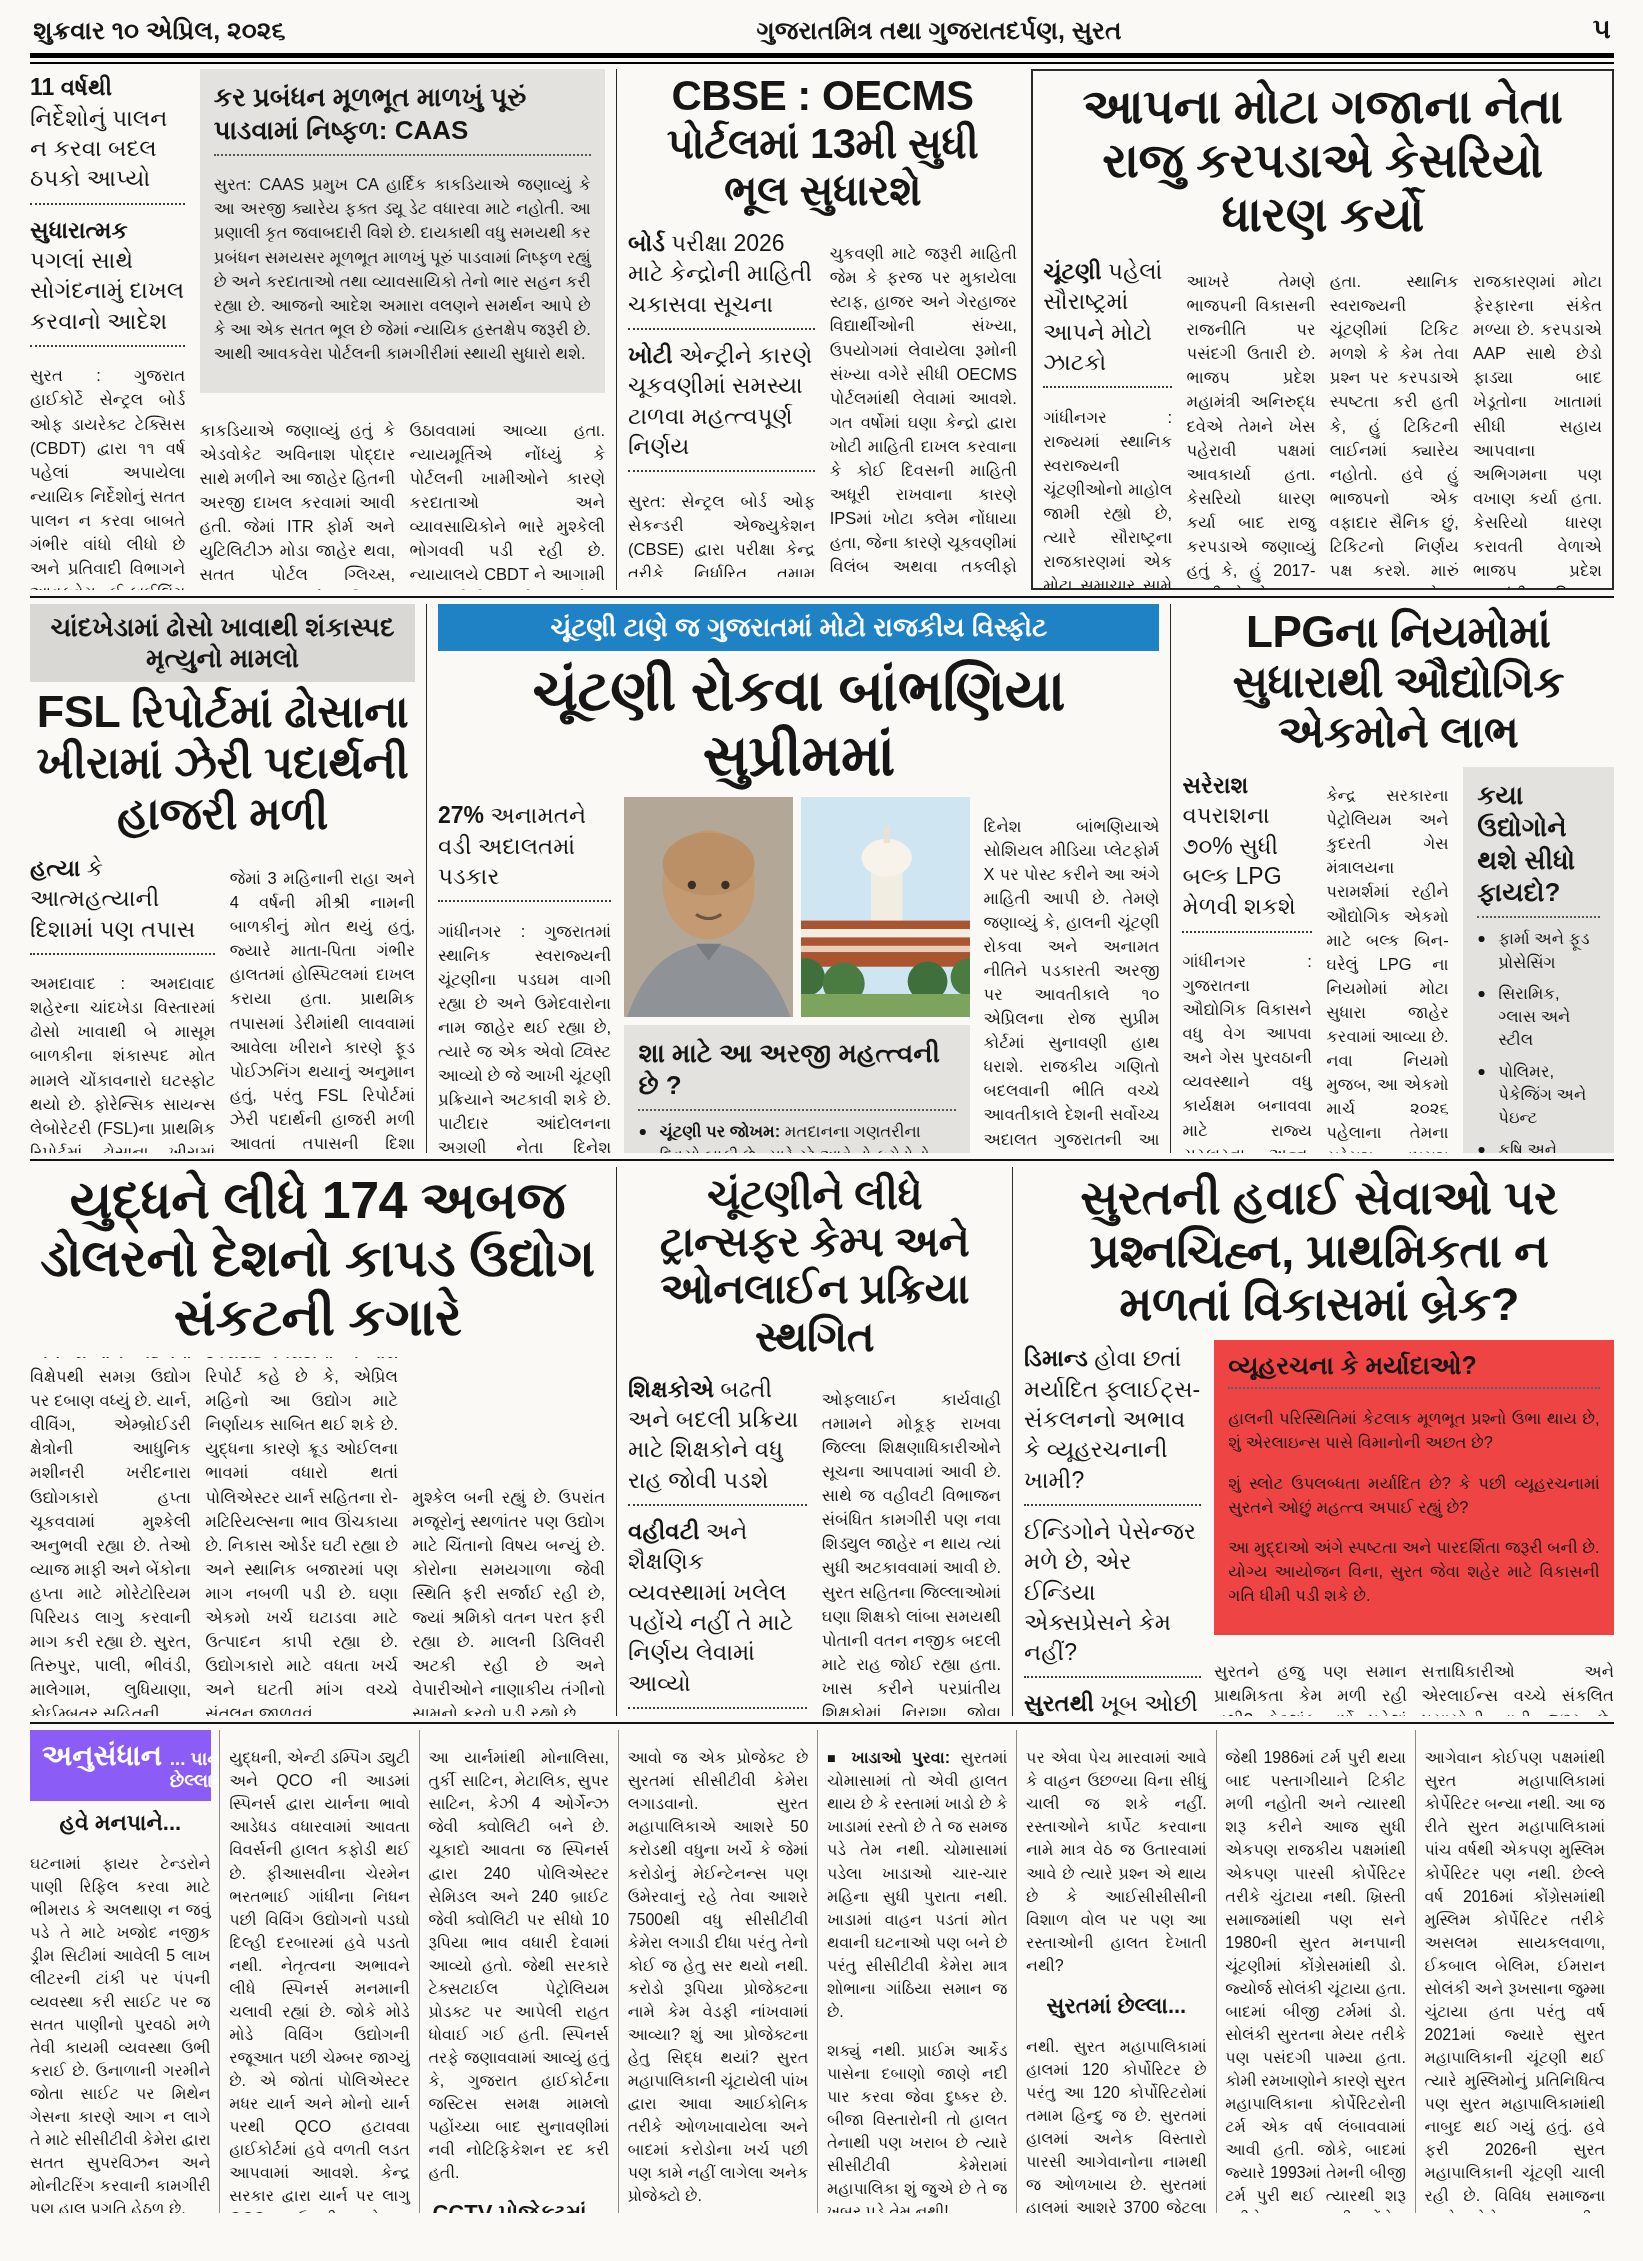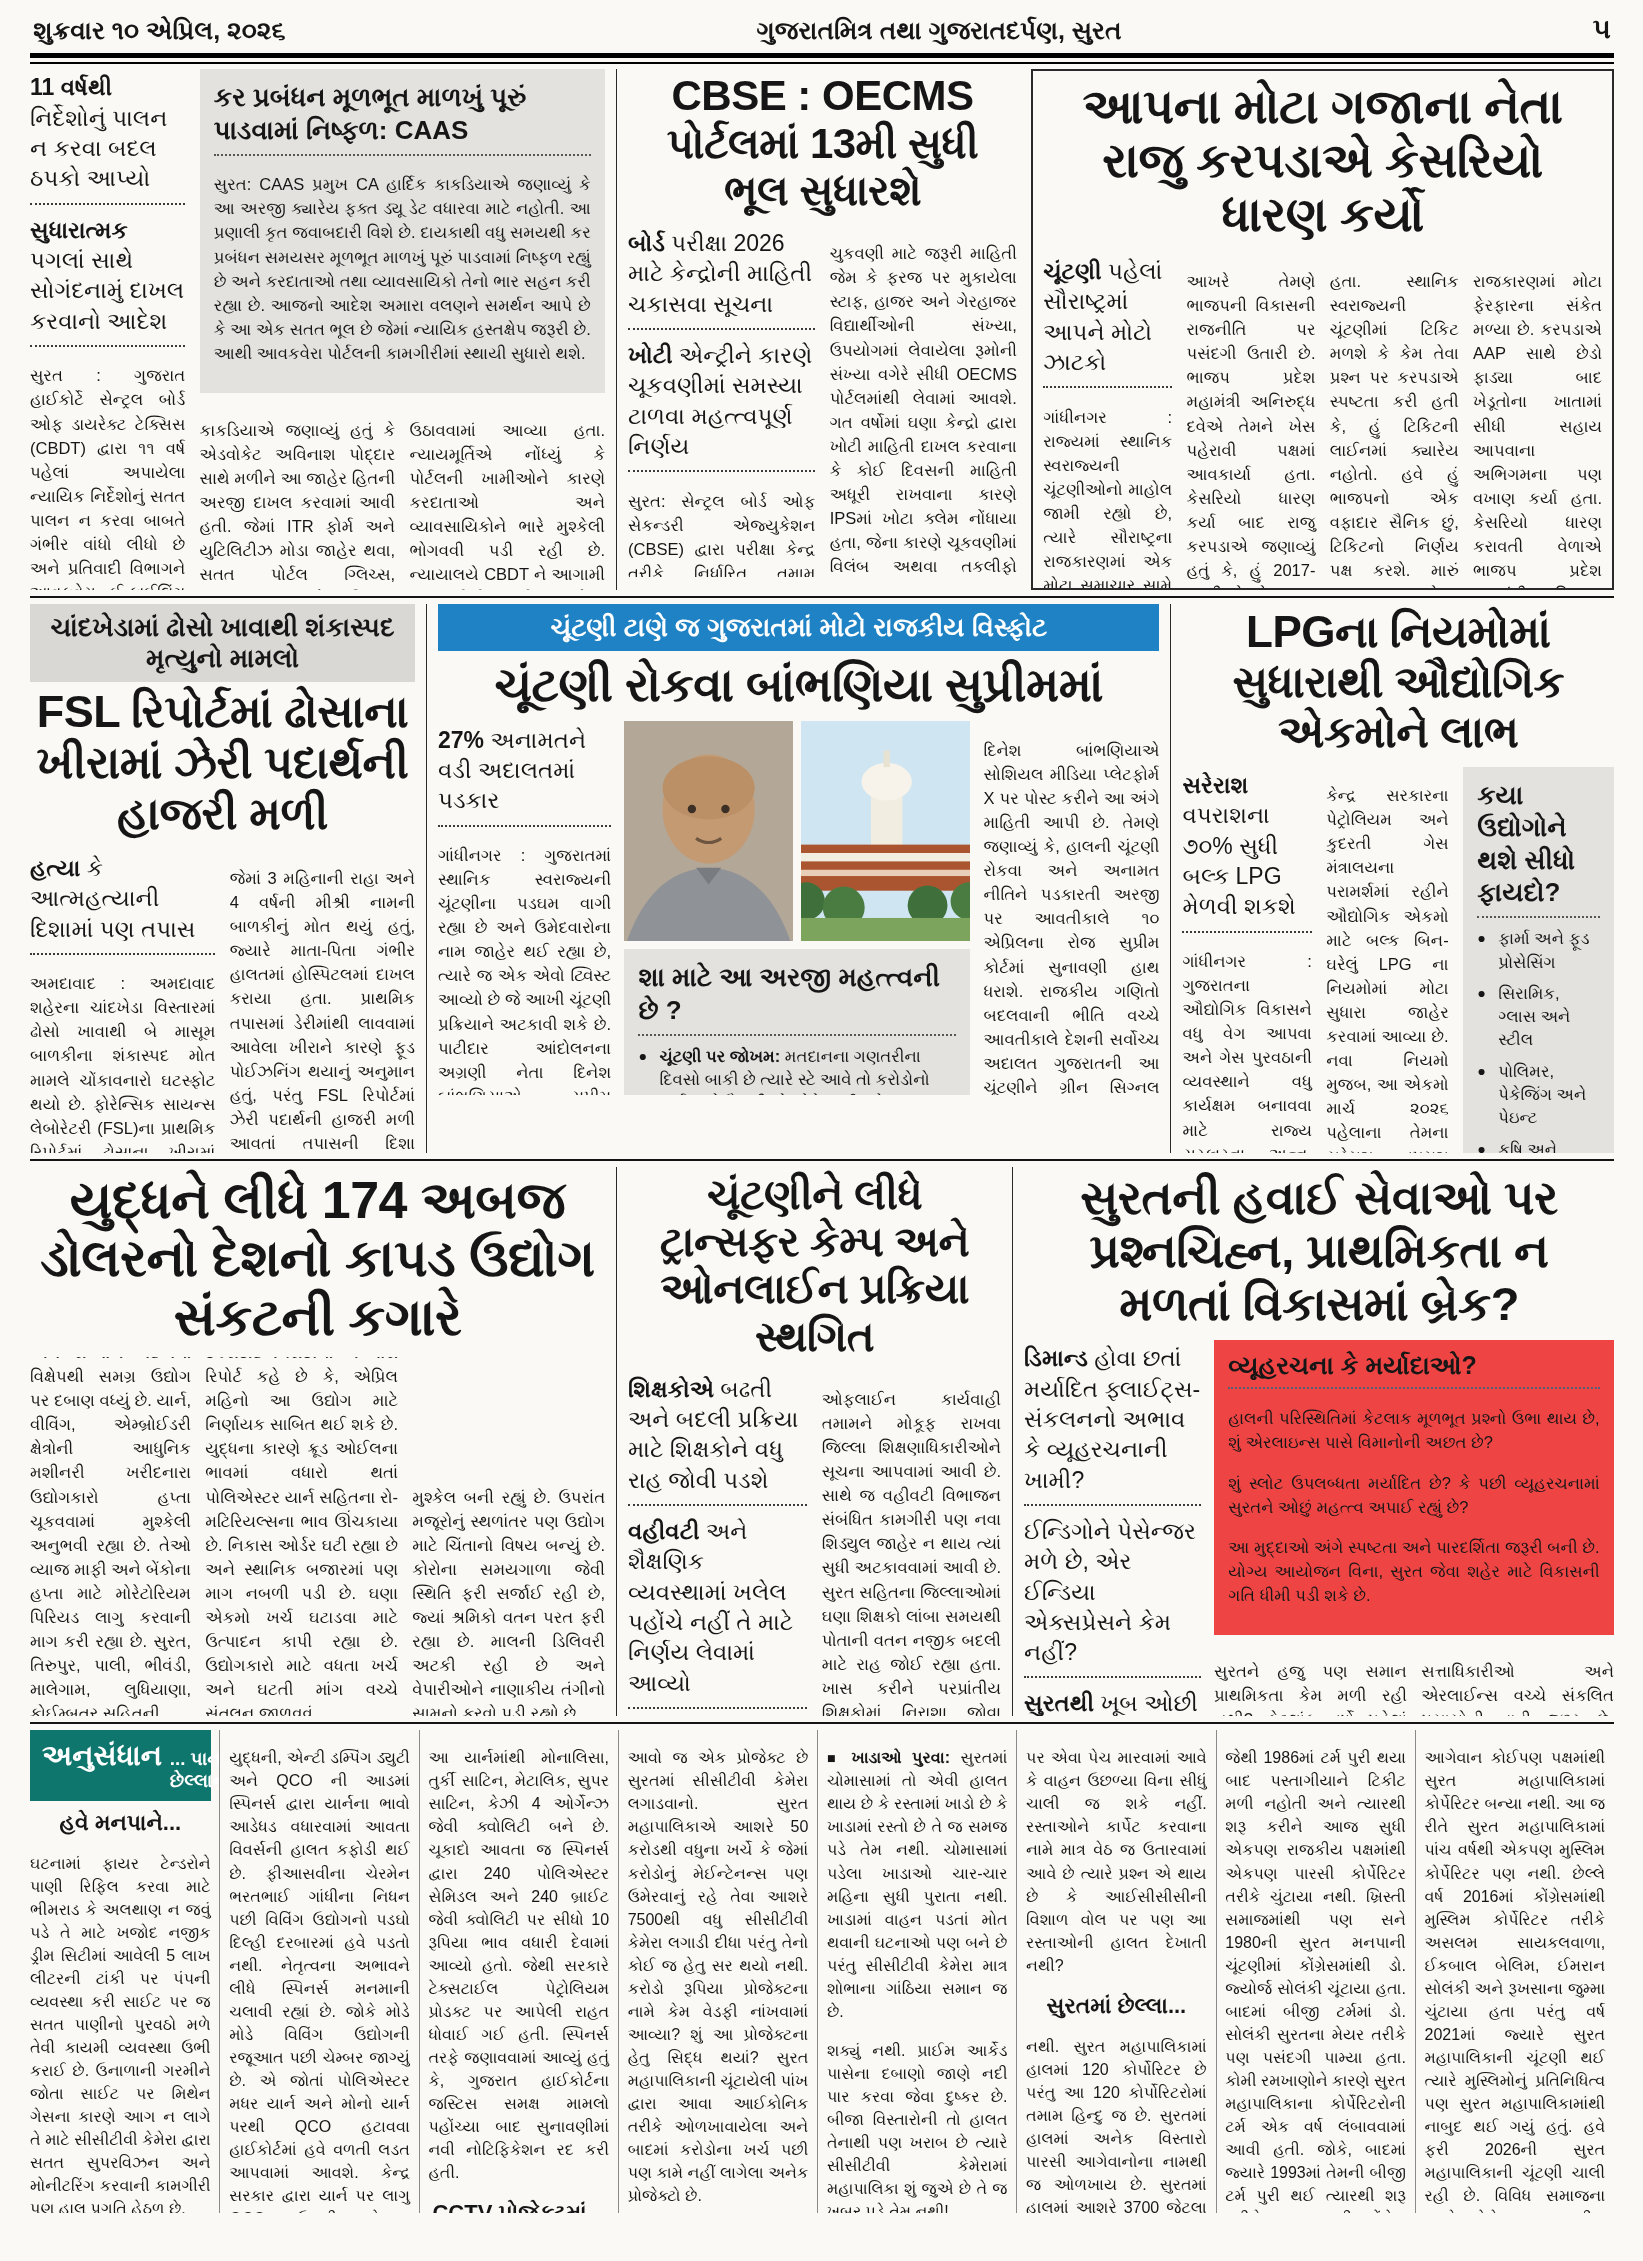--- a/index.html
+++ b/index.html
@@ -19,21 +19,21 @@
   .row{display:flex;align-items:stretch;}
   .rule-h{border-top:2.7px solid #141414;margin:5.5px 0 6.6px;}
   article{box-sizing:border-box;overflow:hidden;position:relative;}
   .vdiv{border-left:1.6px solid #2a2a2a;}
   
   .hl{font-weight:800;text-align:center;line-height:1.13;letter-spacing:-0.5px;margin:3.3px 4.4px 10px;}
   .hl.a{font-size:53px;}
   .hl.b{font-size:42px;}
   .hl.c{font-size:48px;}
   .hl.d{font-size:45px;}
-  .hl.e{font-size:47px;margin-top:7.7px;}
+  .hl.e{font-size:57px;margin-top:7.7px;}
   .hl.f{font-size:44px;}
   .hl.g{font-size:52px;}
   .hl.h{font-size:42px;}
   .hl.i{font-size:47px;}
   .sub{font-size:23px;line-height:1.32;margin:3.3px 0;}
   .sub .lead{font-weight:800;}
   .dots{border-bottom:2.2px dotted #3a3a3a;margin:8.8px 0 10px;}
   .body{font-size:16.5px;line-height:1.46;text-align:justify;}
   .cols{display:flex;gap:14.3px;}
   .cols>div{flex:1;min-width:0;}
@@ -54,21 +54,21 @@
   .bullets .blbl{font-weight:800;}
   .sqb::before{content:"\25A0\00a0";font-size:14.3px;}
   .sqb .blbl{font-weight:800;}
   
   .framed{border:2.2px solid #2a2a2a;padding:5.5px 10px;}
   
   .photos{display:flex;gap:7.7px;margin-bottom:7.7px;}
   .photo{flex:1;height:220px;overflow:hidden;background:#cfd4d8;}
   .photo svg{width:100%;height:100%;display:block;}
   
-  .contlabel{background:#0f766e;color:#fff;display:flex;align-items:baseline;gap:7.7px;
+  .contlabel{background:#8b5cf6;color:#fff;display:flex;align-items:baseline;gap:7.7px;
              padding:8.8px 12px;margin-bottom:8.8px;}
   .contlabel .big{font-weight:800;font-size:28.6px;}
   .contlabel .small{font-weight:700;font-size:18.7px;}
   .cont-cols{display:flex;gap:0;}
   .cont-cols>div{flex:1;min-width:0;padding:0 8.8px;border-left:1.1px solid #8a8a8a;overflow:hidden;}
   .cont-cols>div:first-child{border-left:none;padding-left:0;}
   .chead{font-weight:800;font-size:22px;text-align:center;margin:8.8px 0 5.5px;}
   .cont-cols .body{font-size:16px;line-height:1.44;}
   .mt{margin-top:7.7px;}
 </style>

